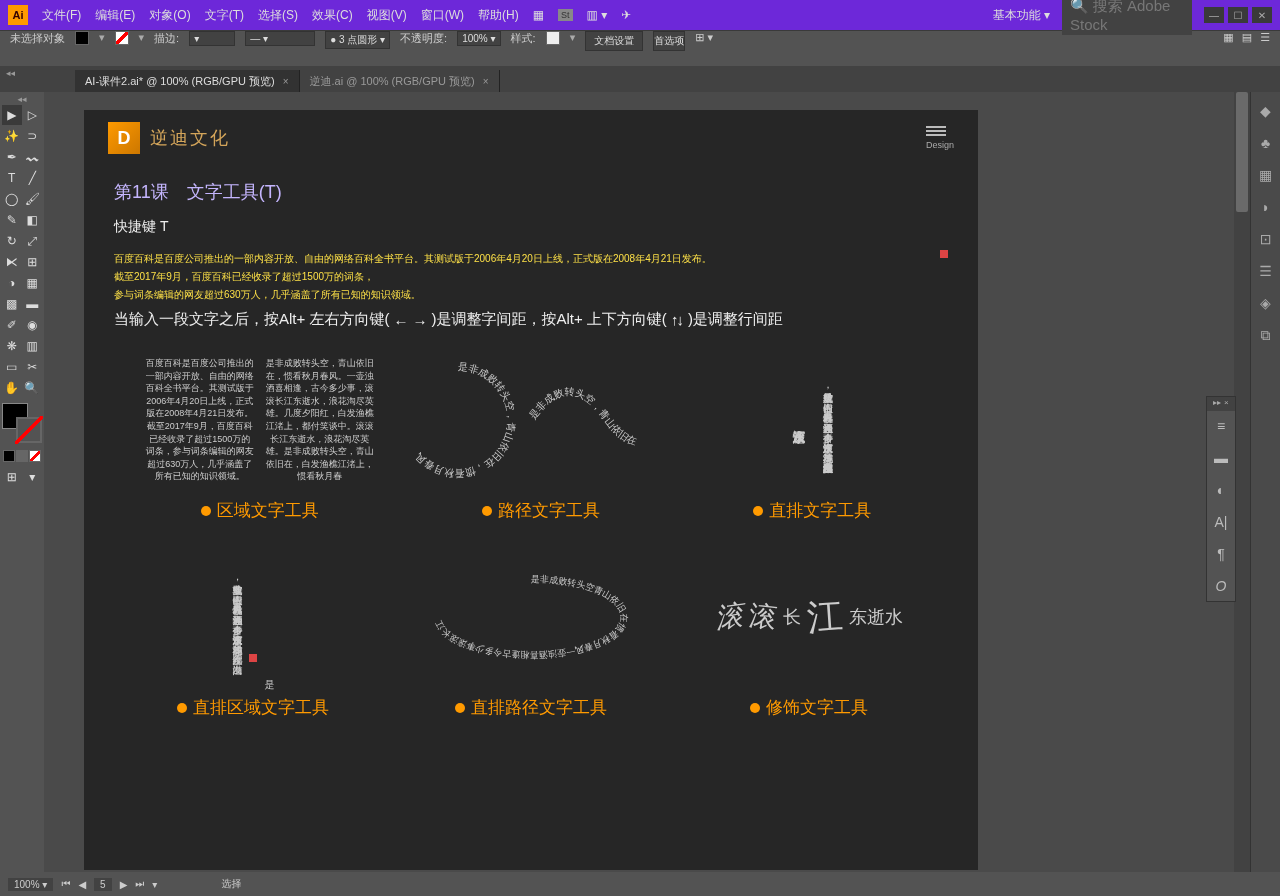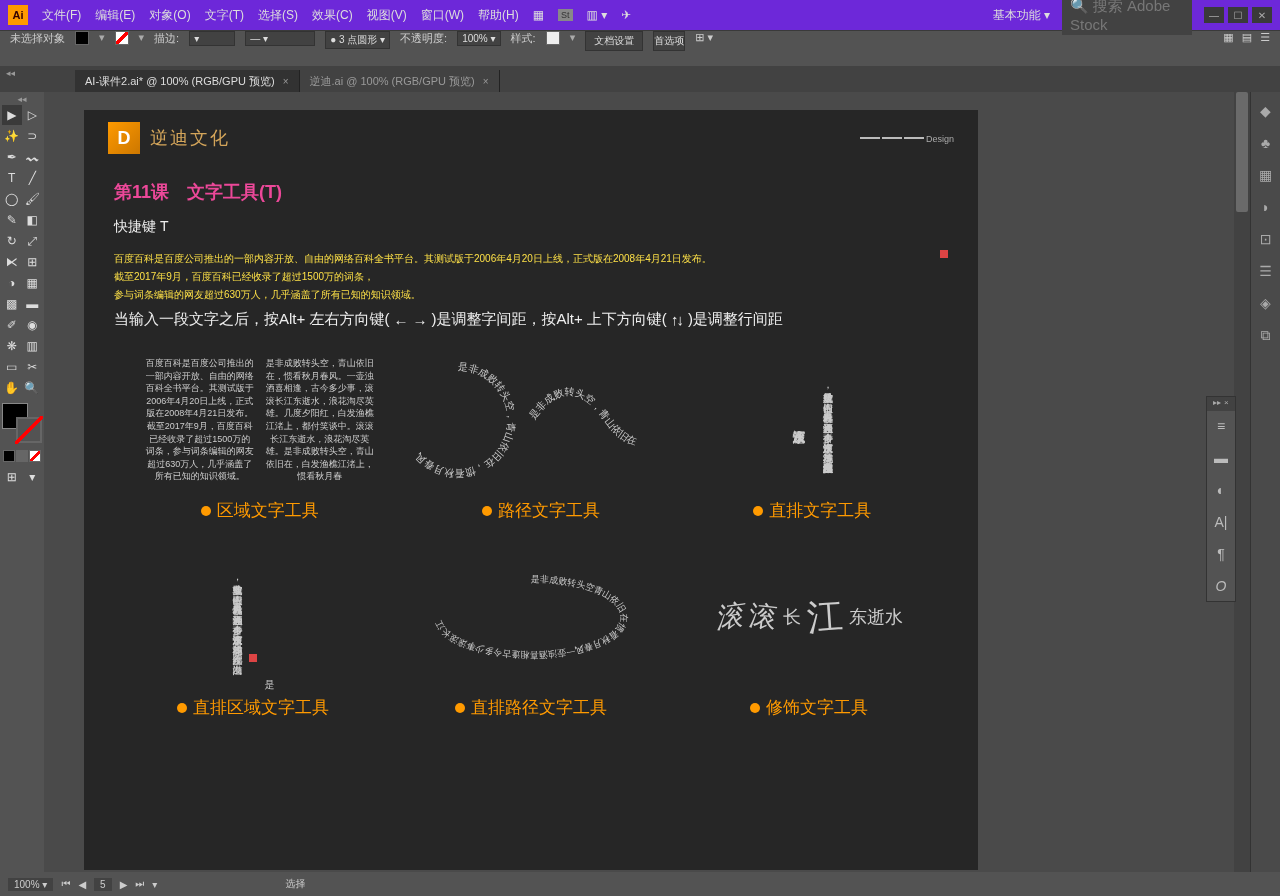--- a/index.html
+++ b/index.html
@@ -30,25 +30,25 @@
 .fs-stroke{width:26px;height:26px;border:2px solid #666;position:absolute;bottom:0;right:0;background:#535353}
 .fs-stroke::after{content:'';position:absolute;top:-3px;left:-3px;right:-3px;bottom:-3px;background:linear-gradient(to bottom right,transparent 45%,red 45%,red 55%,transparent 55%)}
 .mode-row{display:flex;gap:1px;margin-top:2px}
 .mode-sw{width:12px;height:12px;border:1px solid #666}
 .canvas-area{flex:1;background:#4a4a4a;position:relative;overflow:hidden}
 .artboard{position:absolute;left:40px;top:18px;width:894px;height:760px;background:#262626}
 .ab-header{height:56px;display:flex;align-items:center;justify-content:space-between;padding:0 24px}
 .brand{display:flex;align-items:center;gap:10px}
 .brand-logo{width:32px;height:32px;background:linear-gradient(135deg,#ff9a00,#cc7700);color:#fff;display:flex;align-items:center;justify-content:center;font-weight:bold;font-size:18px}
 .brand-txt{color:#d4a55a;font-size:18px;letter-spacing:2px}
-.hamburger{display:flex;flex-direction:row;gap:2px;align-items:center}
+.hamburger{display:flex;flex-direction:column;gap:2px;align-items:flex-start}
 .hb-line{width:20px;height:2px;background:#bbb}
 .hb-label{color:#aaa;font-size:9px;margin-top:2px}
 .content{padding:14px 30px}
-.lesson-title{color:#ec4899;font-size:18px;font-weight:bold;margin-bottom:14px}
+.lesson-title{color:#c4b5fd;font-size:18px;font-weight:normal;margin-bottom:14px}
 .shortcut{color:#eee;font-size:14px;margin-bottom:14px}
 .para{color:#fde047;font-size:10px;line-height:1.8;margin-bottom:2px}
 .hint{color:#eee;font-size:15px;margin:6px 0 16px;display:flex;align-items:center;gap:4px}
 .arrow-cell{display:inline-flex;align-items:center;gap:4px}
 .samples-row{display:flex;justify-content:space-around;align-items:flex-start;margin:4px 0}
 .sample{display:flex;flex-direction:column;align-items:center;width:260px}
 .sample-vis{height:150px;display:flex;align-items:center;justify-content:center;color:#ccc;font-size:9px;text-align:center}
 .sample-label{color:#ff9a00;font-size:17px;display:flex;align-items:center;gap:6px;margin-top:4px}
 .dot{width:10px;height:10px;background:#ff9a00;border-radius:50%}
 .area-txt{width:110px;font-size:9px;line-height:1.4;text-align:center}
@@ -370,14 +370,14 @@
 </div>
 
 <div class="statusbar">
   <span class="zoom-box"><span>100%</span> ▾</span>
   <span>⏮</span>
   <span>◀</span>
   <span class="zoom-box">5</span>
   <span>▶</span>
   <span>⏭</span>
   <span>▾</span>
-  <span style="margin-left:120px">选择</span>
+  <span style="margin-left:56px">选择</span>
 </div>
 
 </body></html>

